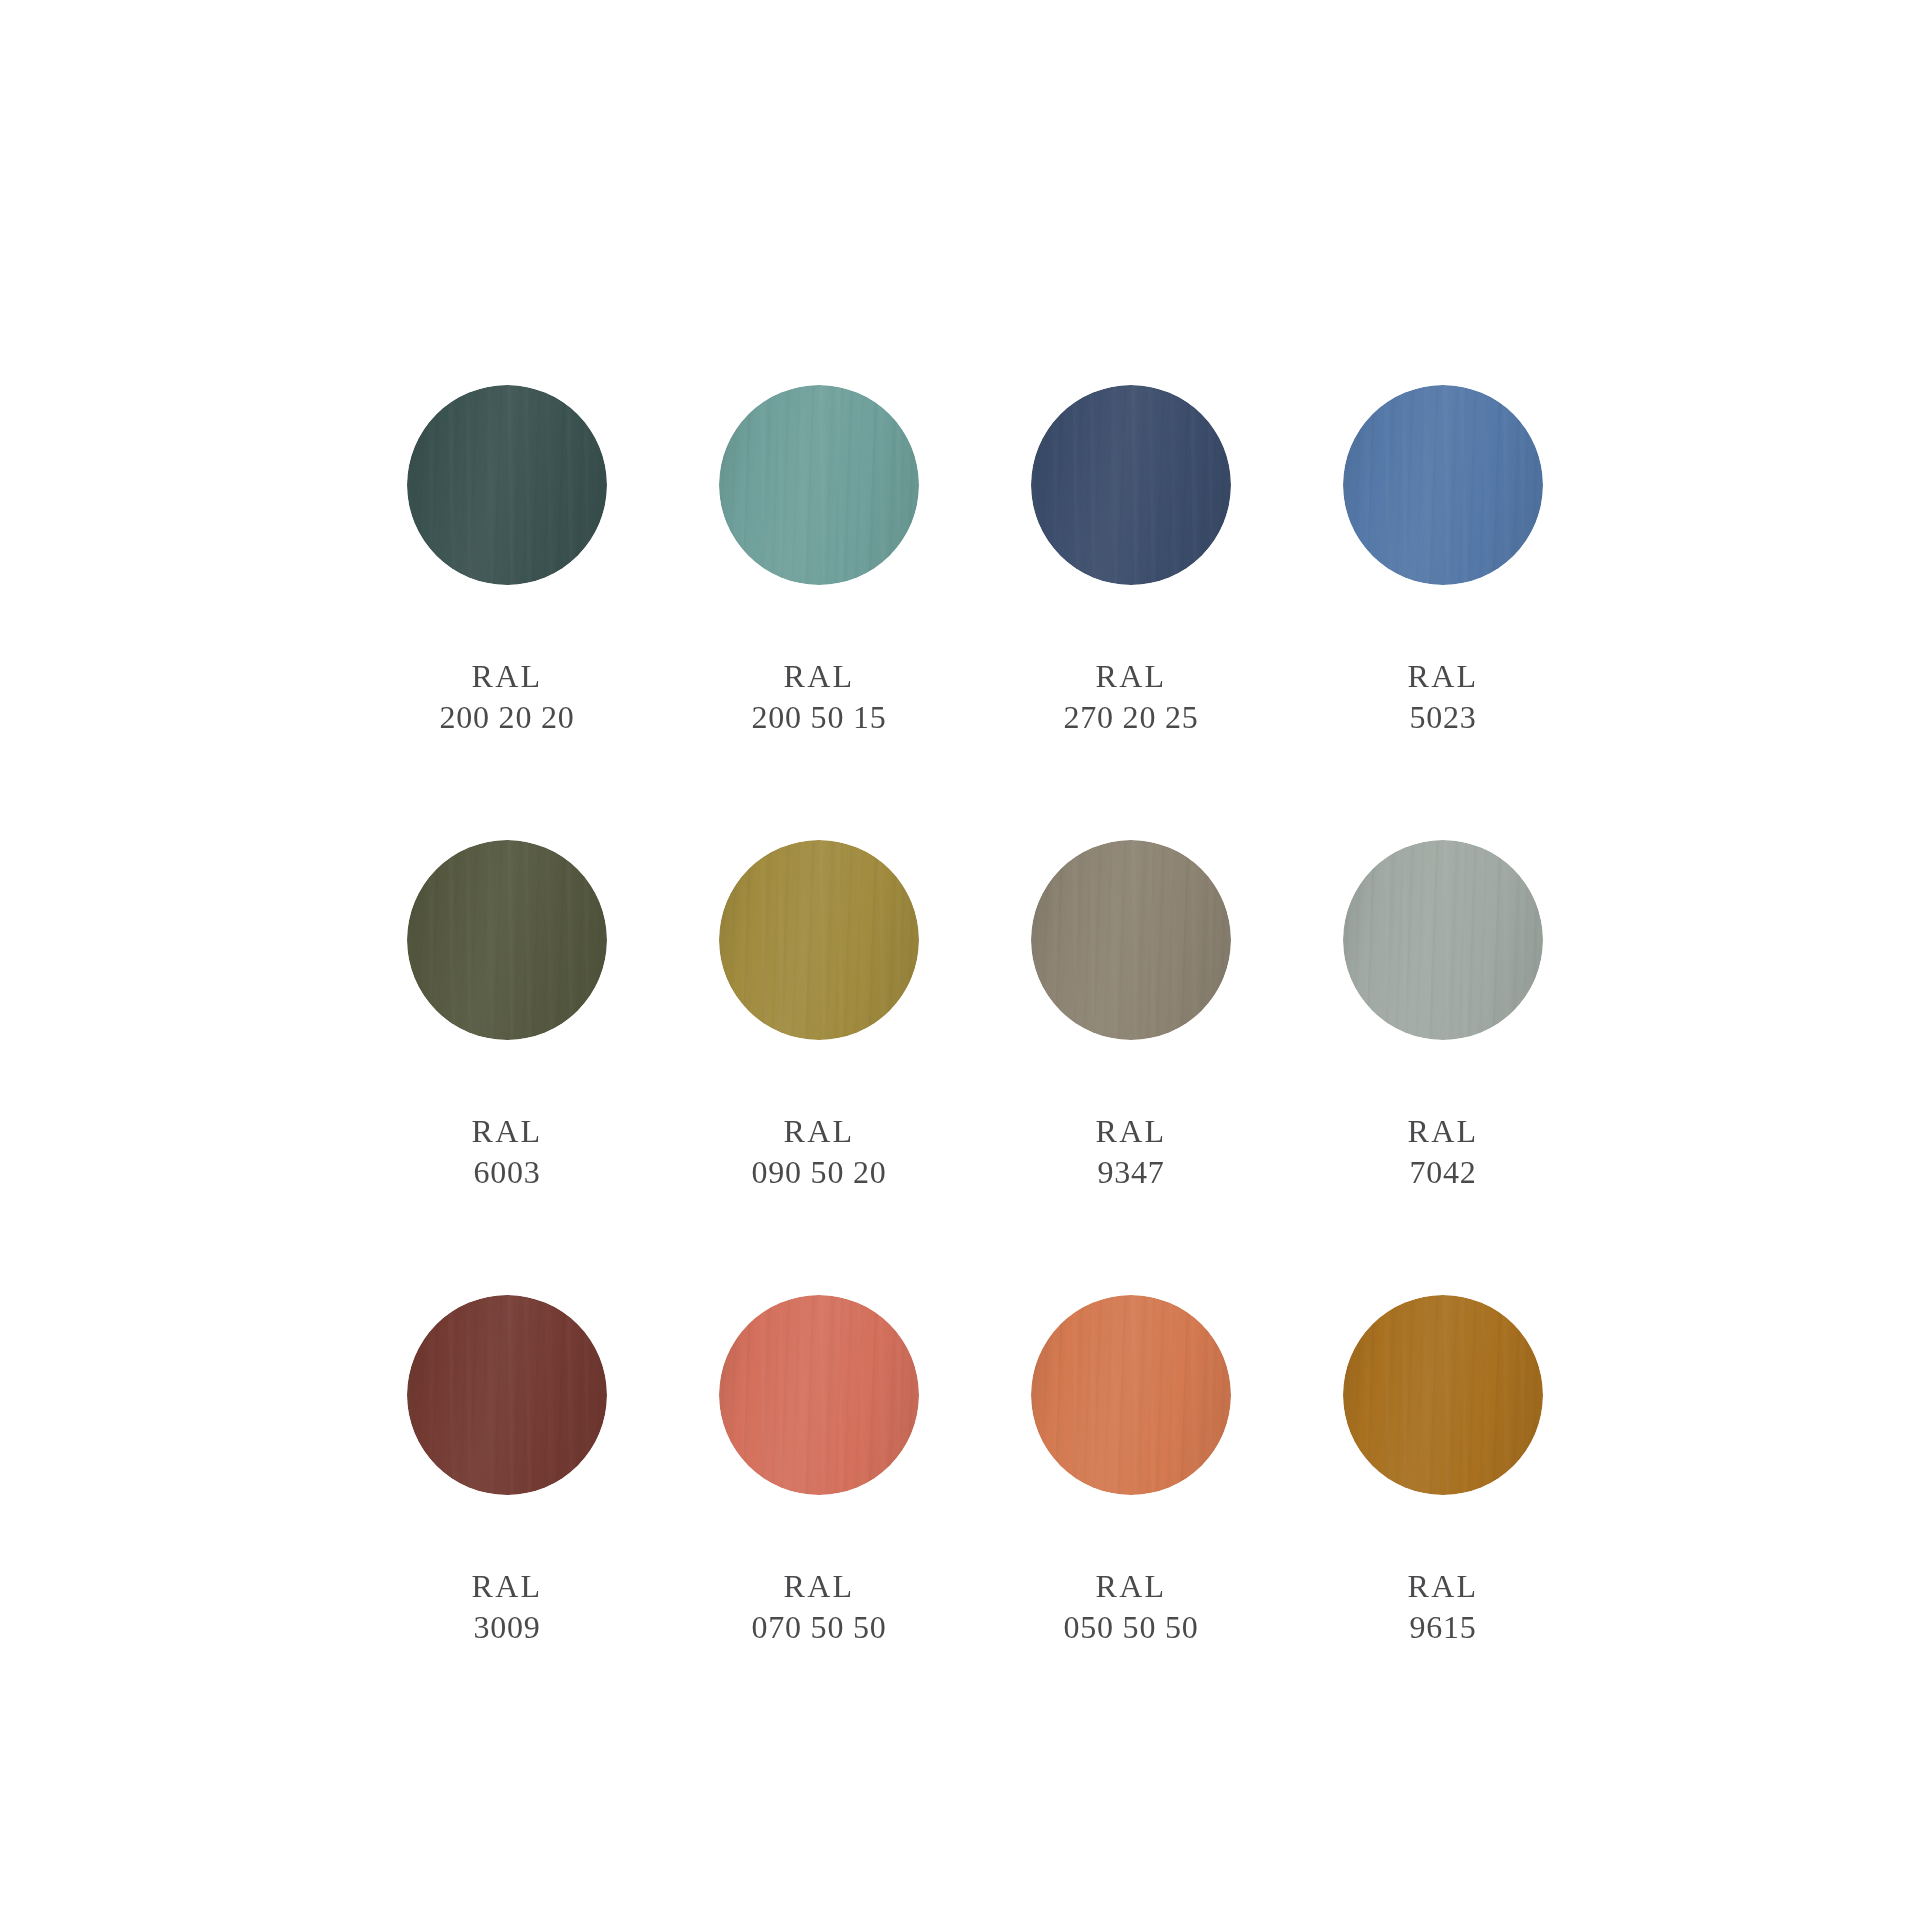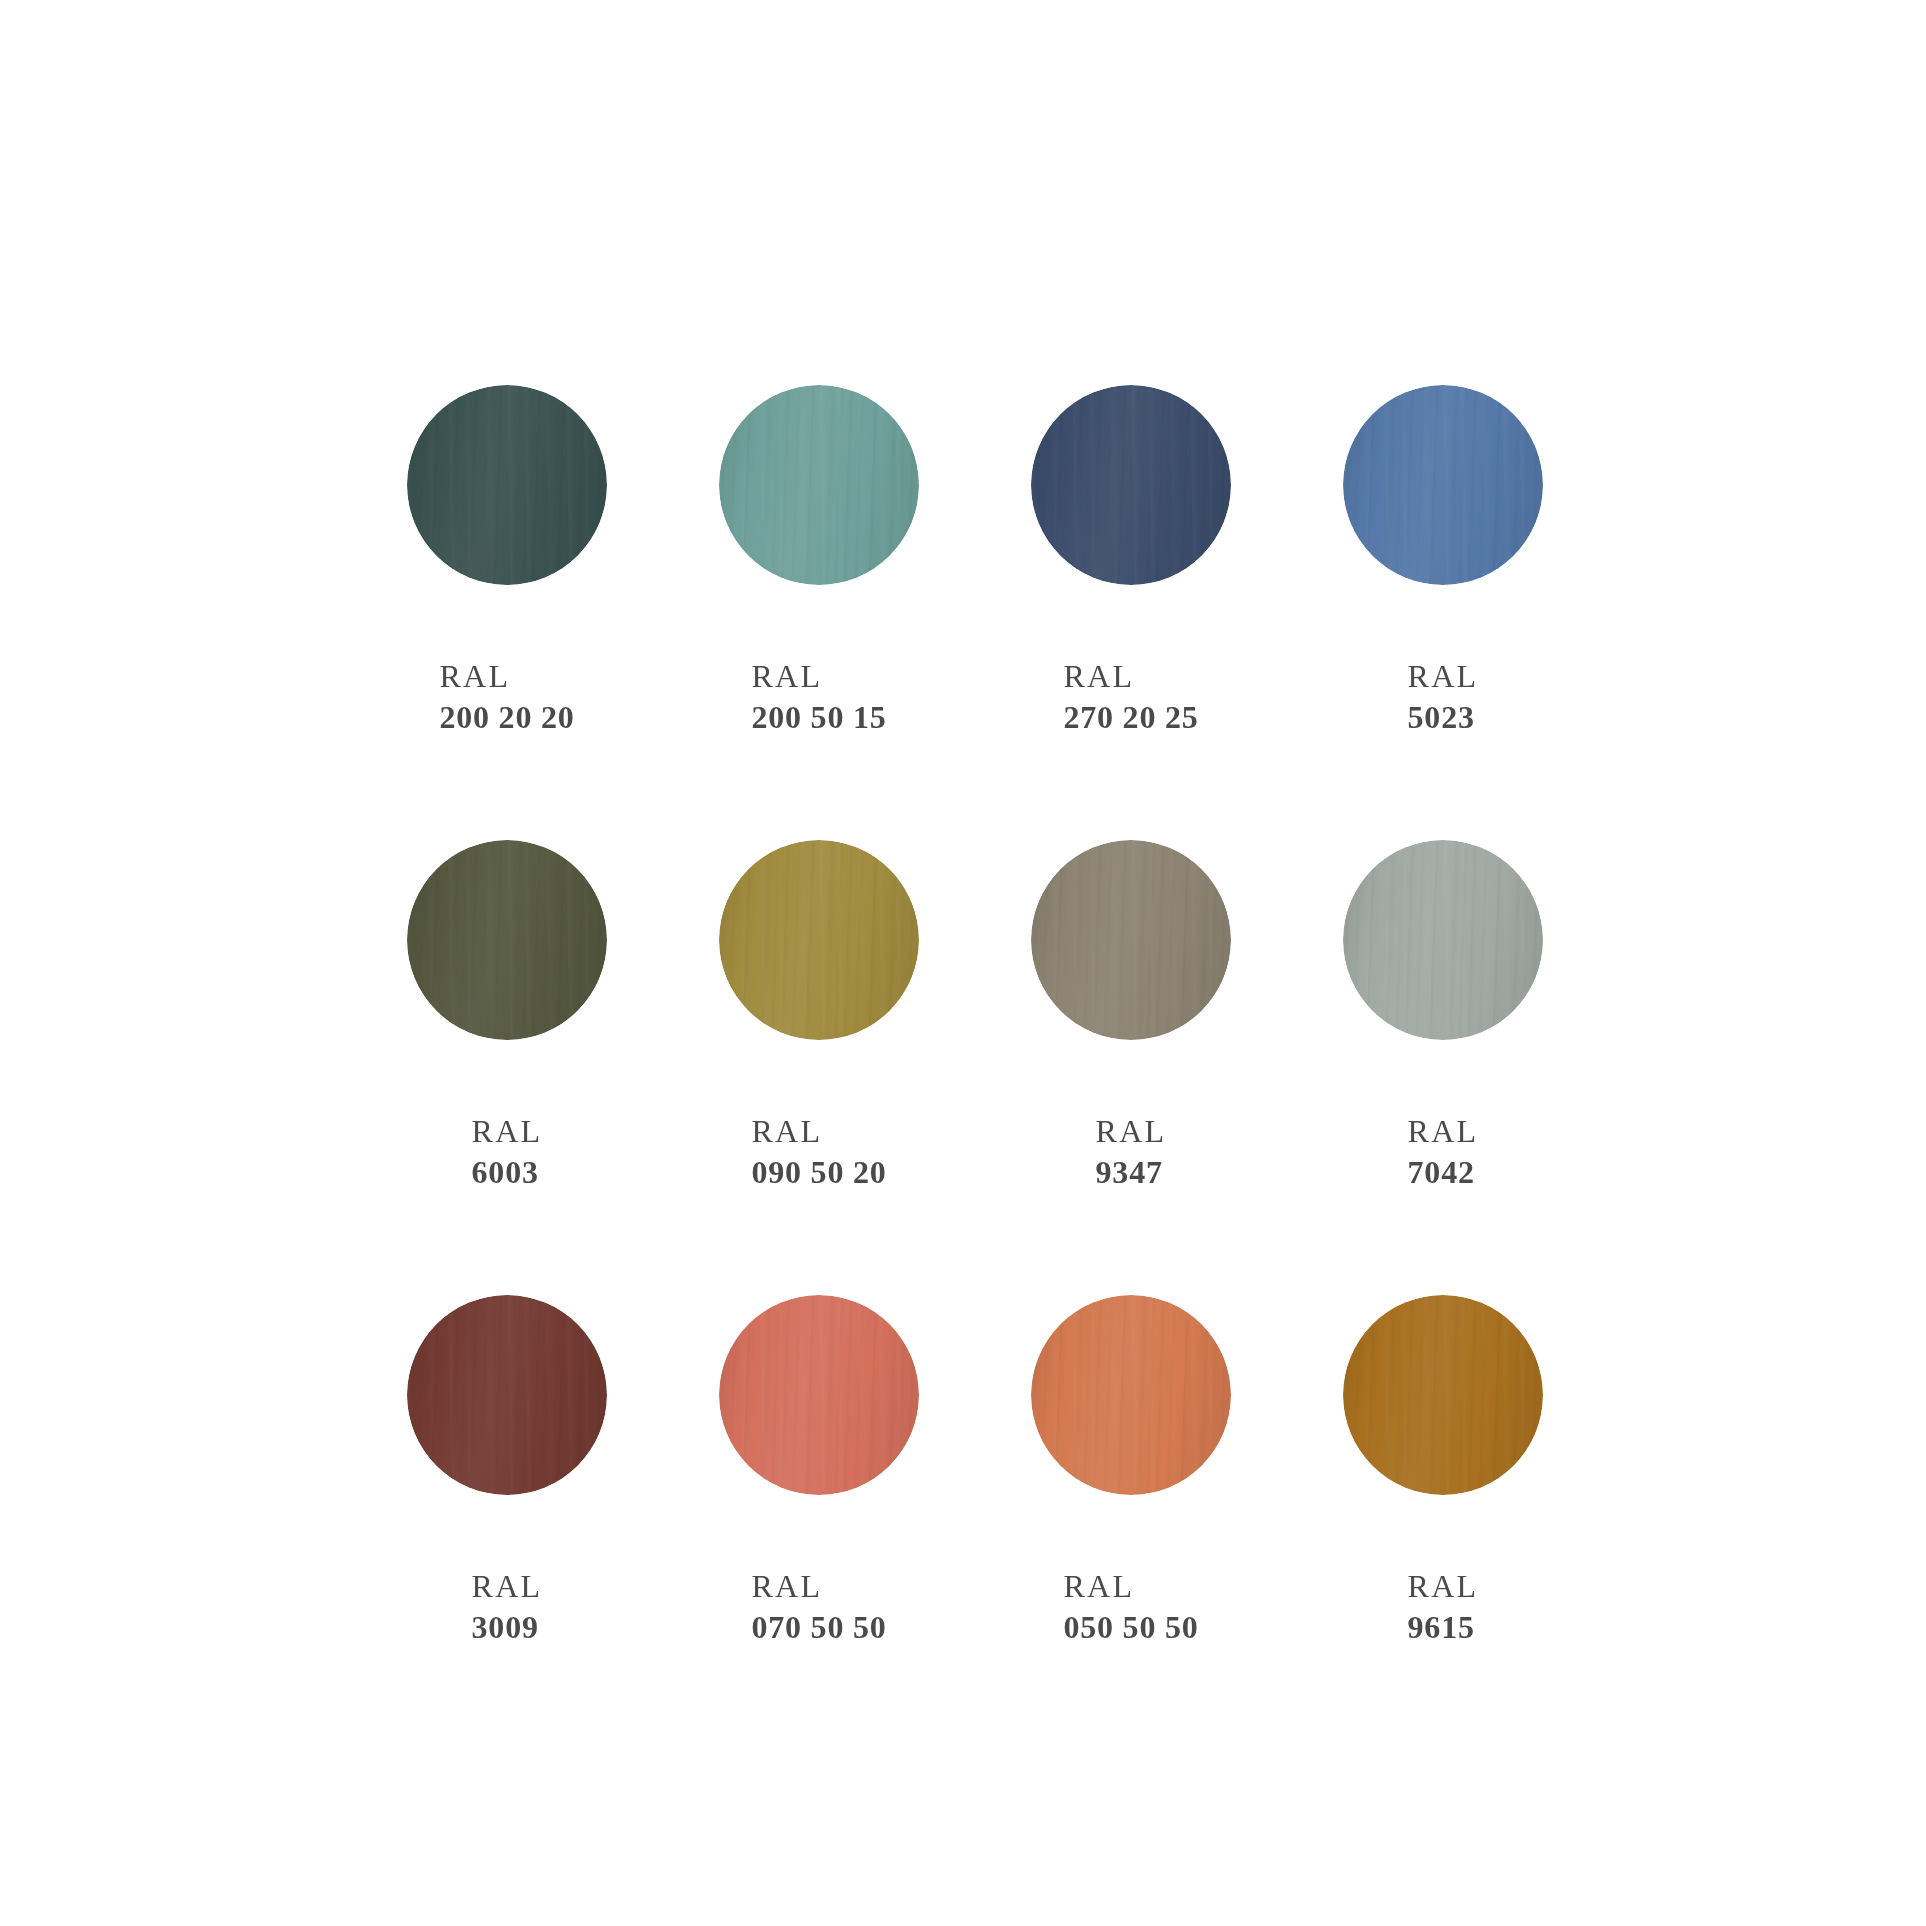--- a/index.html
+++ b/index.html
@@ -122,36 +122,36 @@
       linear-gradient(100deg,
         rgba(0,0,0,0.10) 0%,
         rgba(0,0,0,0.00) 18%,
         rgba(255,255,255,0.05) 44%,
         rgba(0,0,0,0.00) 70%,
         rgba(0,0,0,0.09) 100%);
   }
 
   .swatch-caption {
     margin-top: 71px;
+    text-align: center;
     color: #4a4a4c;
     font-size: 32px;
     line-height: 1.28;
     letter-spacing: 1.2px;
     font-family: "Liberation Serif", "DejaVu Serif", serif;
   }
 
   .caption-brand {
     display: block;
     letter-spacing: 2.3px;
   }
 
   .caption-code {
     display: block;
     letter-spacing: 0.8px;
-    font-weight: bold;
   }
 </style>
 </head>
 <body style="background: rgb(255, 255, 255);">
 
 <div id="board" style="background: rgb(255, 255, 255);">
   <div class="palette-grid">
 
     <div class="swatch-cell">
       <div class="swatch-disc-wrap">

